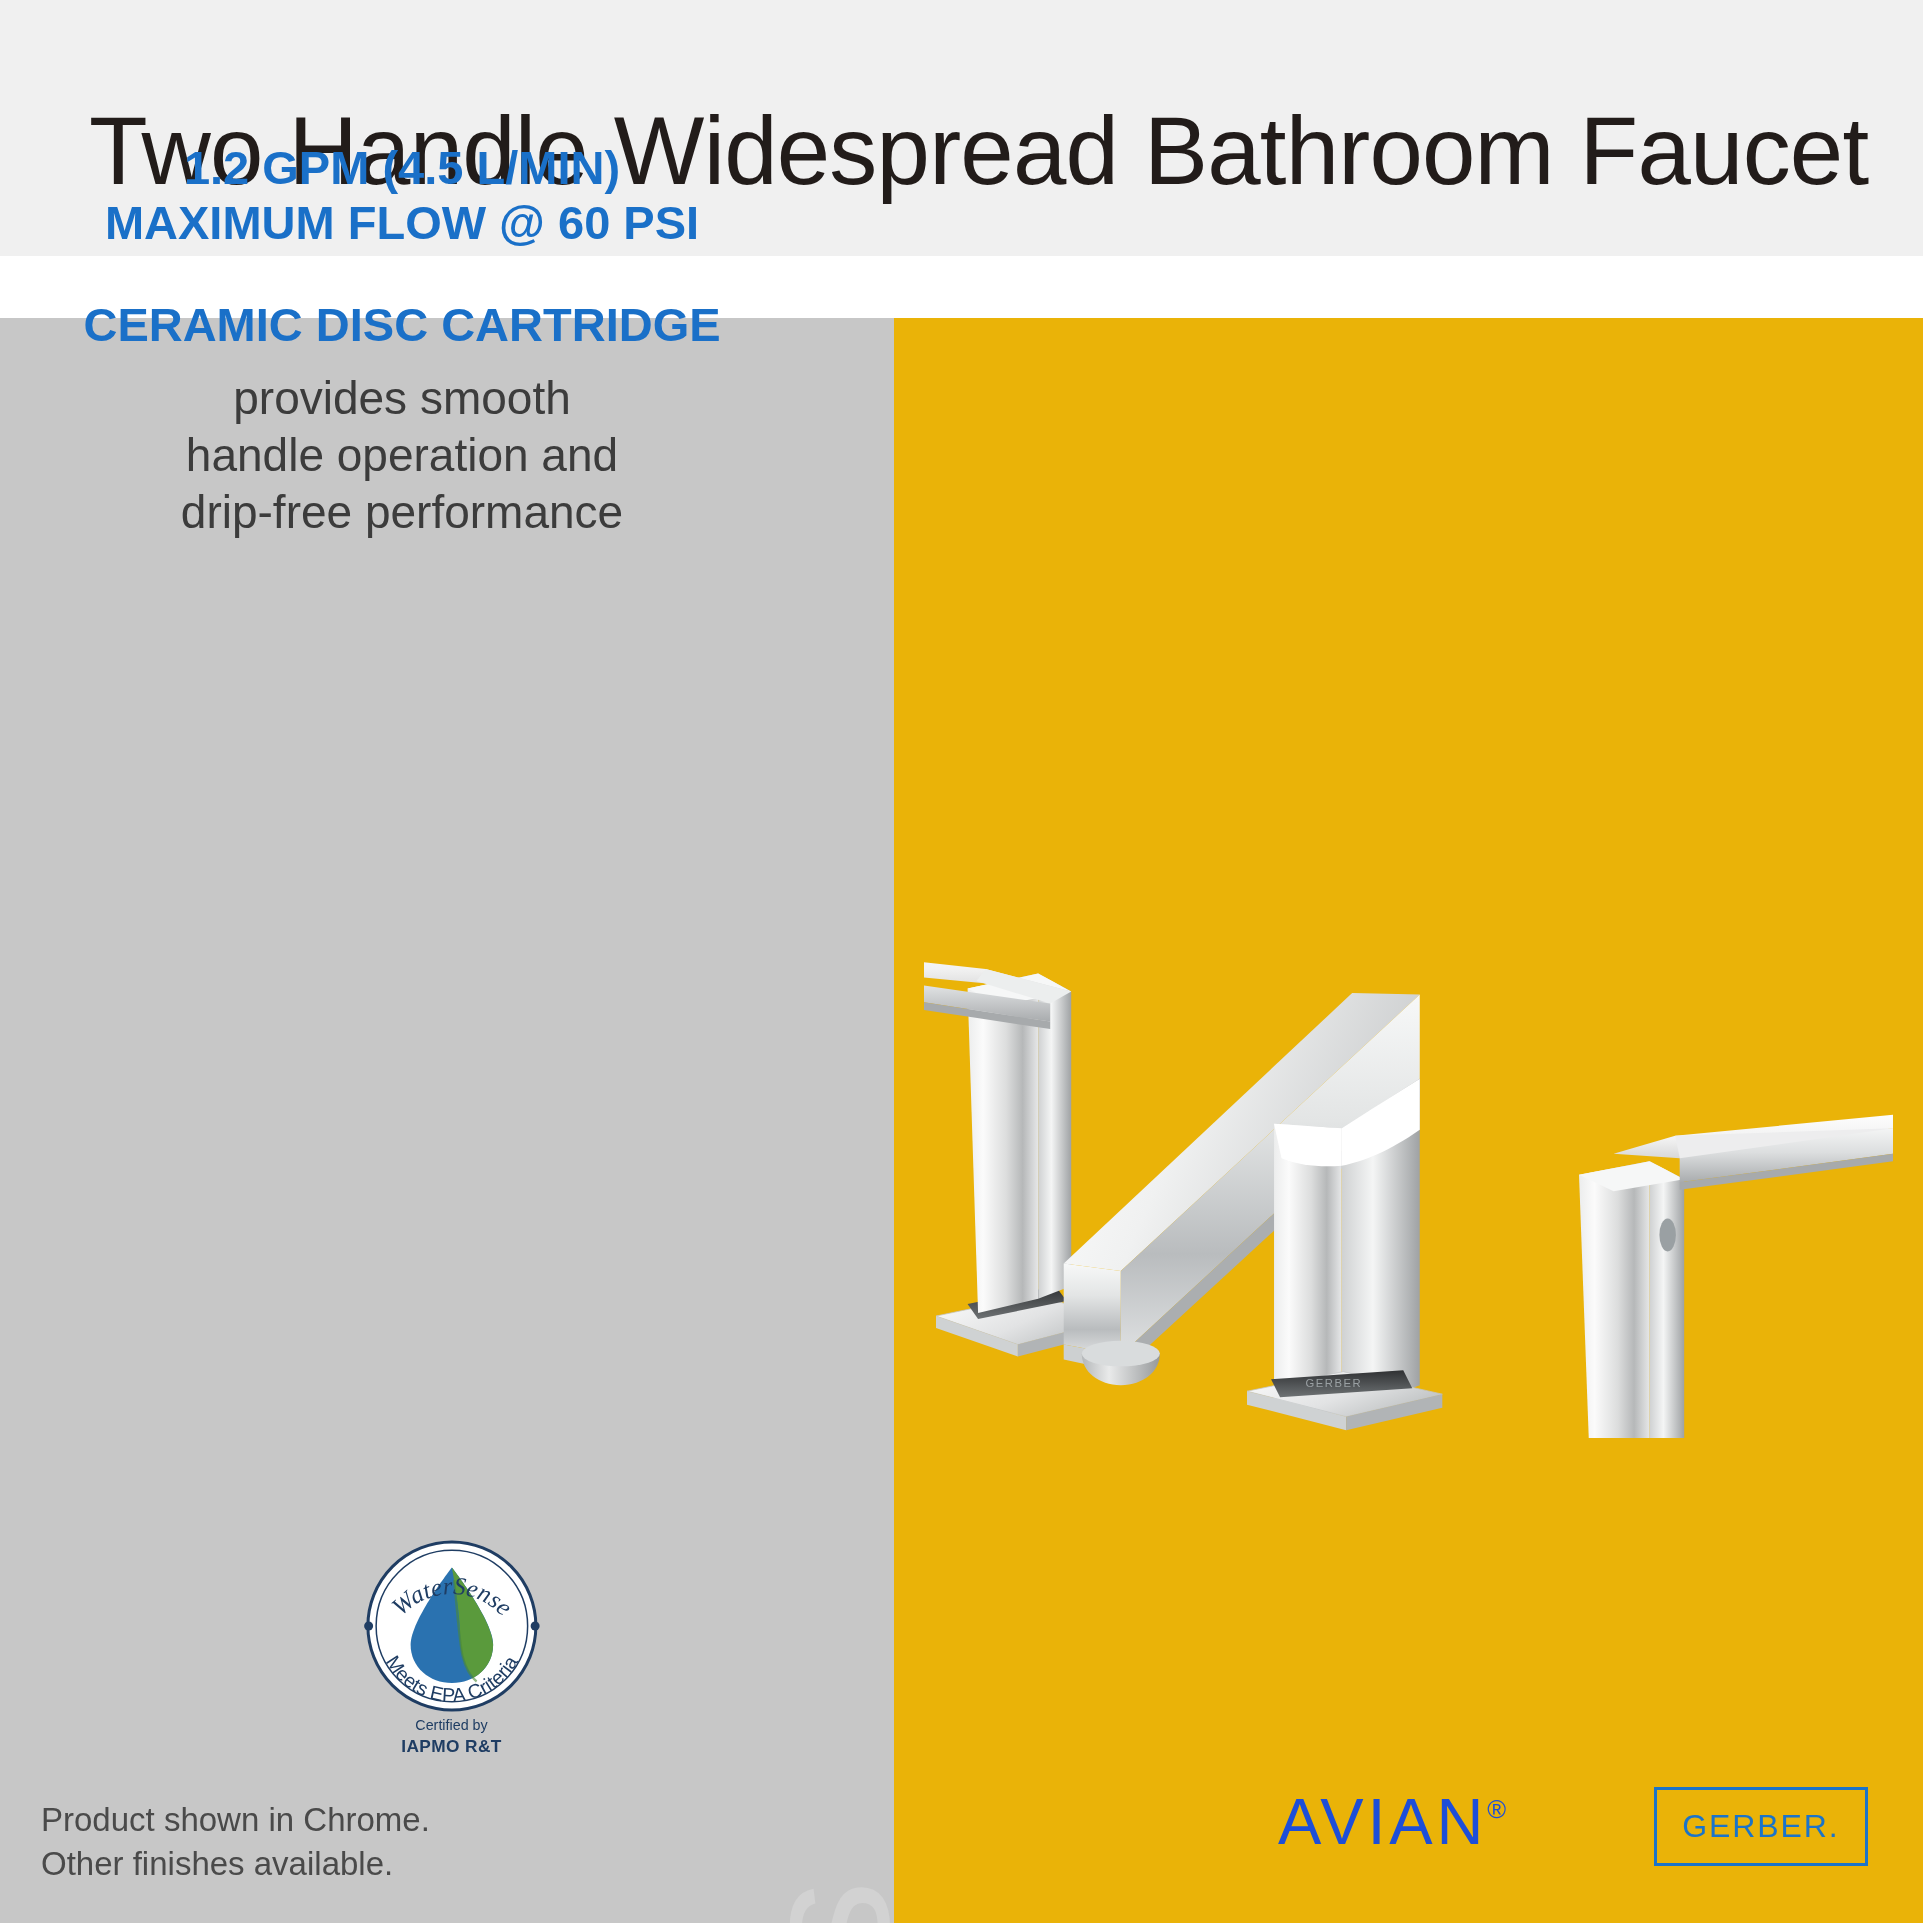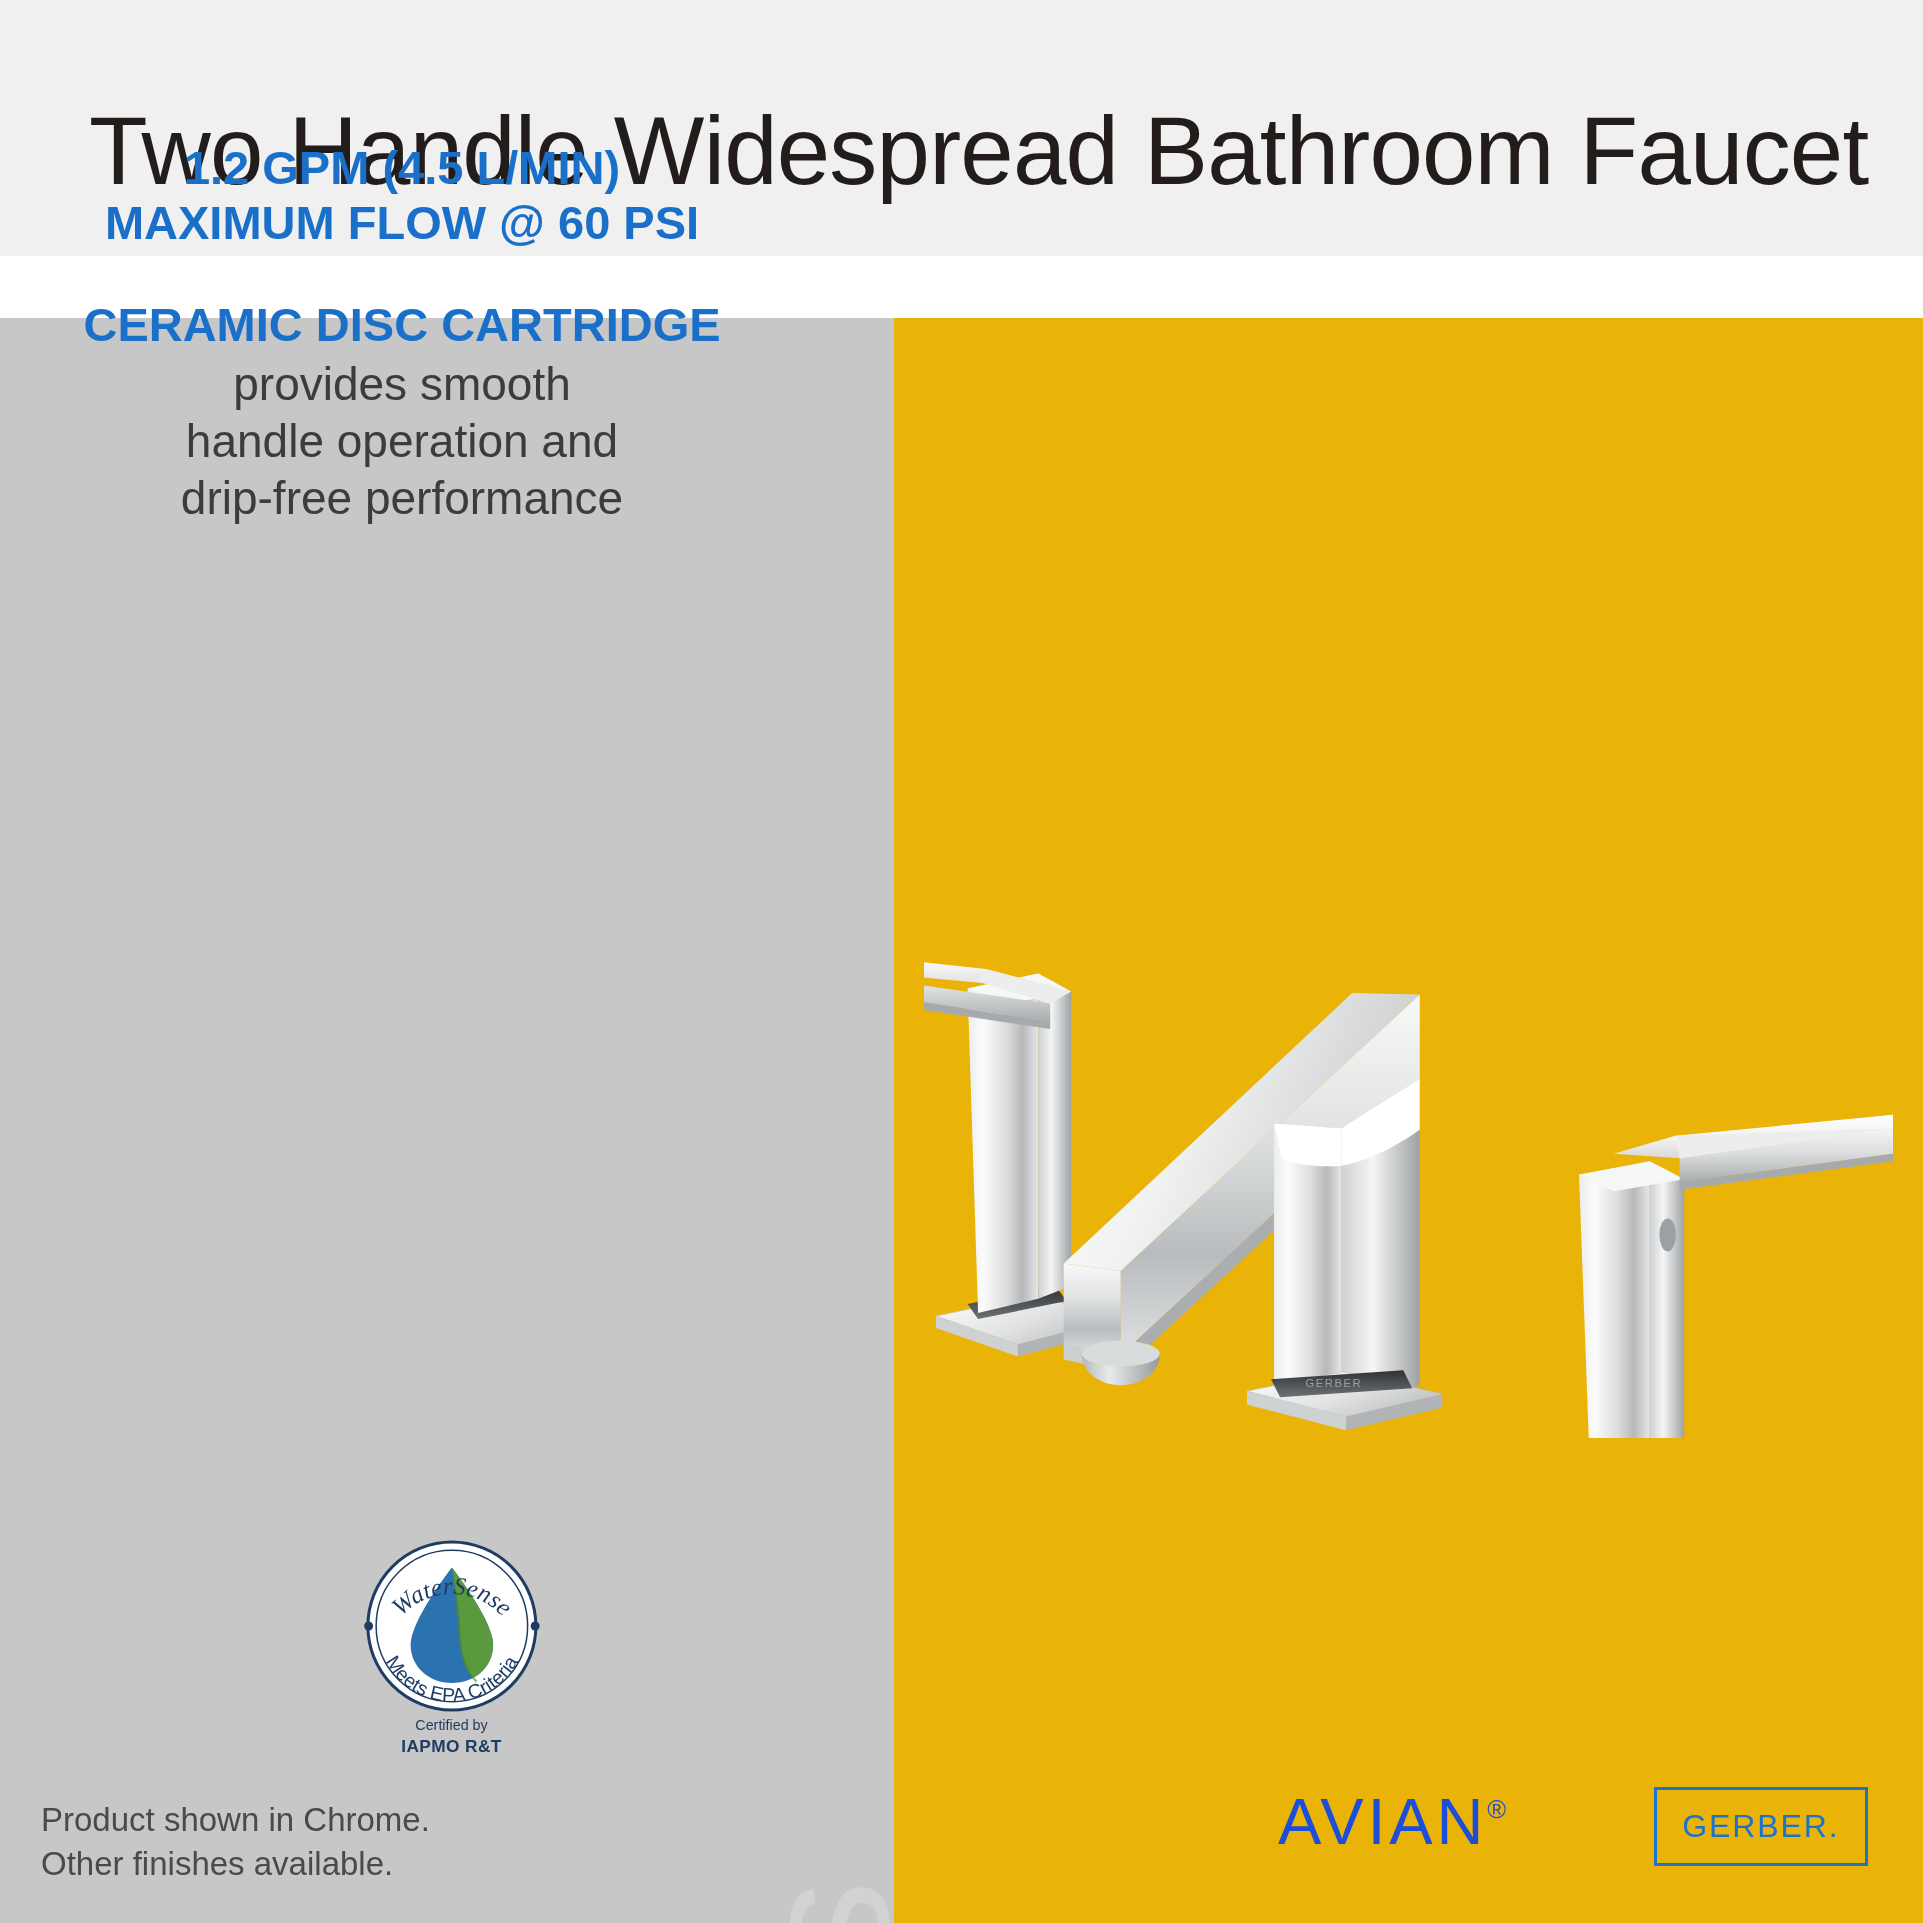--- a/index.html
+++ b/index.html
@@ -77,21 +77,21 @@
     font-size: 47px;
     font-weight: 700;
     line-height: 1.16;
     letter-spacing: 0px;
   }
   .feature-body {
     color: #3c3c3c;
     font-size: 46px;
     font-weight: 300;
     line-height: 1.24;
-    margin-top: 3px;
+    margin-top: 17px;
   }
 
   
   #watersense-logo {
     position: absolute;
     left: 352px;
     top: 1539px;
     width: 199px;
     height: 225px;
     z-index: 3;

